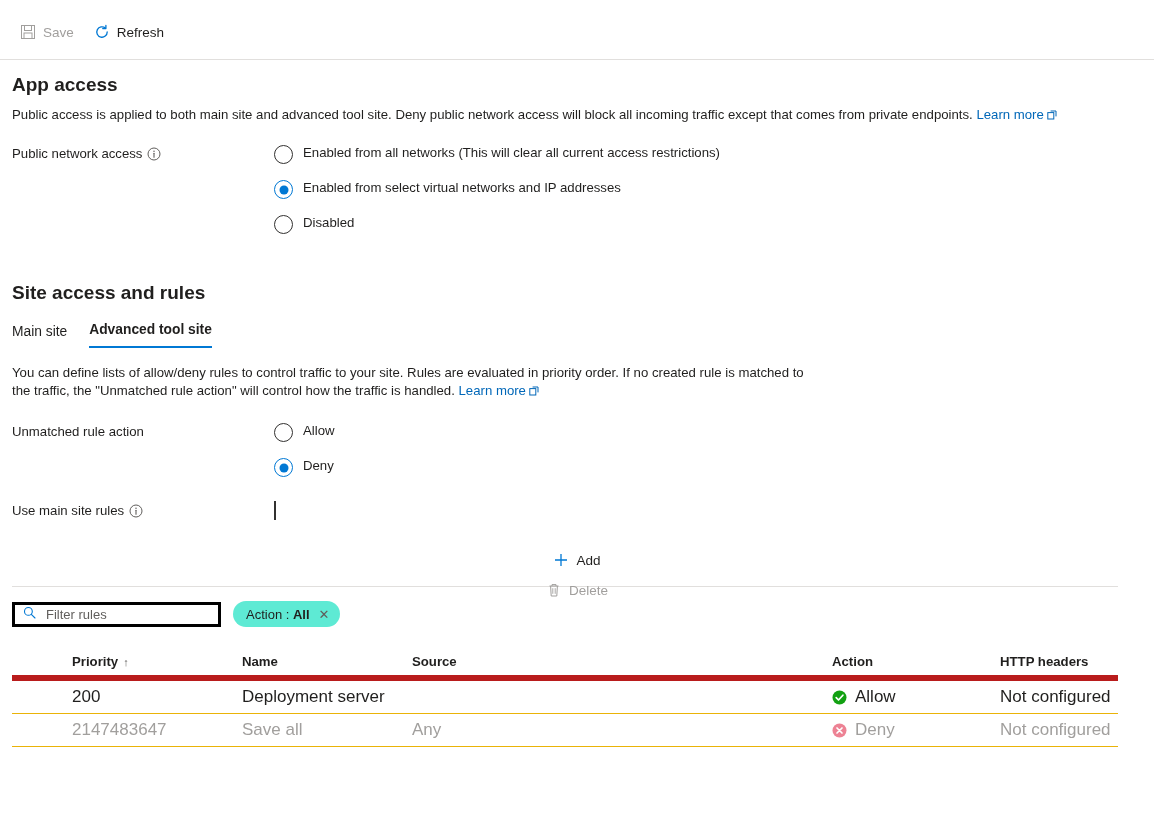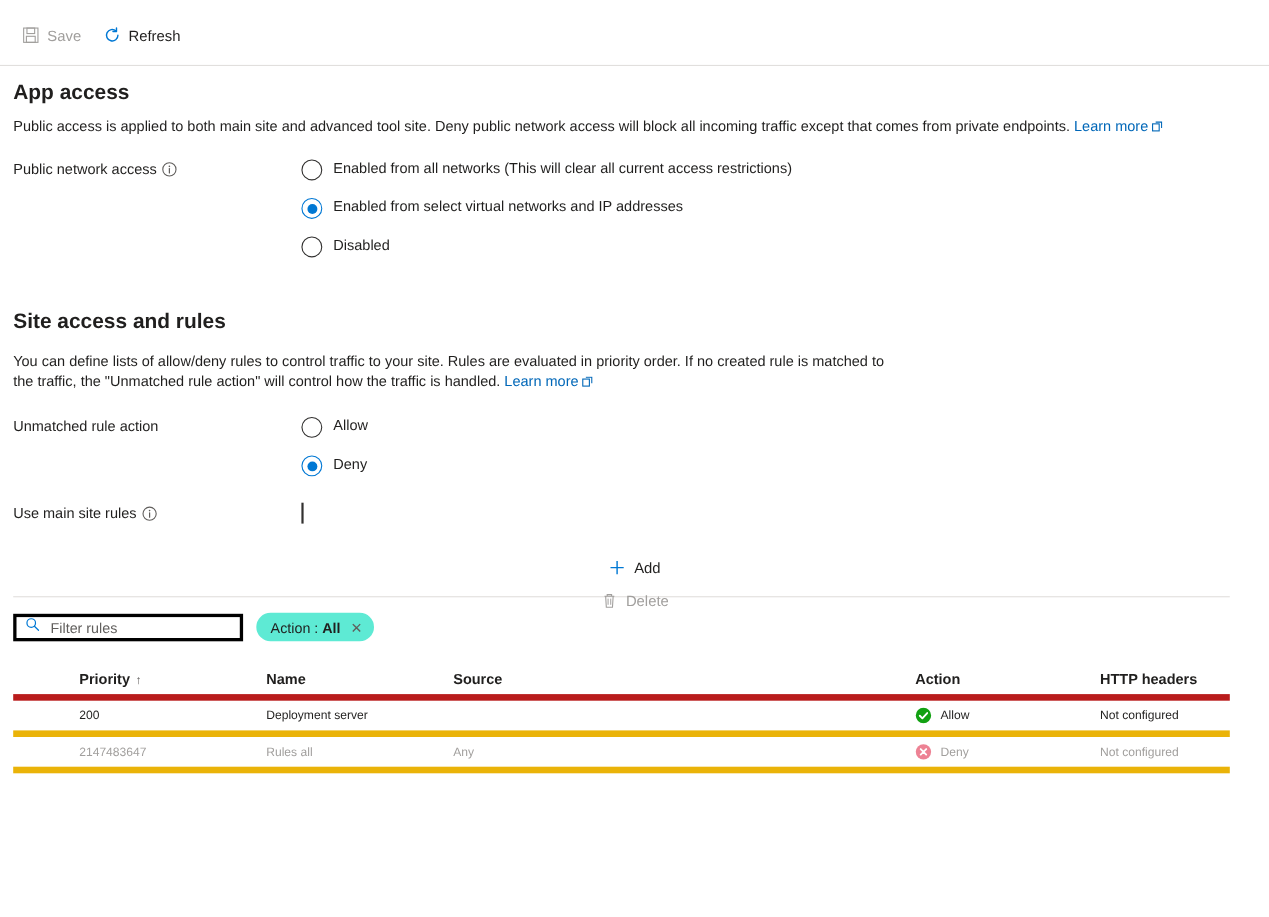--- a/index.html
+++ b/index.html
@@ -120,22 +120,22 @@
   }
 
   
   .rules-table { margin-top: 20px; width: 1106px; }
   .rt-row { display: flex; align-items: center; }
   .rt-head {
     height: 34px; font-size: 13.2px; font-weight: 700; color: #201f1e;
     border-bottom: 6px solid #b91c1c;
   }
   .rt-body-row {
-    height: 33px; font-size: 11px; color: #201f1e;
-    border-bottom: 6px solid #eab308;
+    height: 33px; font-size: 17px; color: #201f1e;
+    border-bottom: 1px solid #eab308;
   }
   .rt-body-row.muted { color: #a19f9d; }
   .c-check { width: 60px; flex: 0 0 60px; }
   .c-priority { width: 170px; flex: 0 0 170px; }
   .c-name { width: 170px; flex: 0 0 170px; }
   .c-source { width: 420px; flex: 0 0 420px; }
   .c-action { width: 168px; flex: 0 0 168px; display: flex; align-items: center; gap: 8px; }
   .c-headers { flex: 1; }
   .sort-arrow { font-size: 11px; color: #605e5c; margin-left: 5px; font-weight: 400; }
   .status-icon { display: inline-flex; flex: 0 0 auto; }
@@ -202,20 +202,28 @@
         </div>
         <div class="radio-item">
           <span class="radio"></span>
           <span class="radio-label">Disabled</span>
         </div>
       </div>
     </div>
 
     <div class="section-title" style="margin-top:48px">Site access and rules</div>
 
+    <div style="display:flex; align-items:flex-end; gap:22px; margin-top:18px;">
+      <div style="font-size:13.8px; color:#201f1e; padding-bottom:9px; cursor:pointer;">
+        <span>Main site</span>
+      </div>
+      <div style="font-size:13.8px; font-weight:600; color:#201f1e; padding-bottom:9px; border-bottom:2.5px solid #0078d4; cursor:pointer;">
+        <span>Advanced tool site</span>
+      </div>
+    </div>
 
     <div class="desc" style="margin-top:16px; max-width:800px;">
       <span>You can define lists of allow/deny rules to control traffic to your site. Rules are evaluated in priority order. If no created rule is matched to the traffic, the "Unmatched rule action" will control how the traffic is handled.</span>
       <a class="link"><span>Learn more</span></a><span class="ext-icon"><svg width="10" height="10" viewBox="0 0 10 10">
             <path d="M3.6 1 H9 V6.4" fill="none" stroke="#0067b8" stroke-width="1"></path>
             <rect x="0.8" y="2.6" width="6" height="6.4" fill="none" stroke="#0067b8" stroke-width="1"></rect>
           </svg></span>
     </div>
 
     <div class="field-row" style="margin-top:22px">
@@ -315,21 +323,21 @@
             </svg>
           </span>
           <span>Allow</span>
         </div>
         <div class="c-headers">Not configured</div>
       </div>
 
       <div class="rt-row rt-body-row muted">
         <div class="c-check"></div>
         <div class="c-priority">2147483647</div>
-        <div class="c-name">Rules all</div>
+        <div class="c-name">Save all</div>
         <div class="c-source">Any</div>
         <div class="c-action">
           <span class="status-icon">
             <svg width="15" height="15" viewBox="0 0 15 15">
               <circle cx="7.5" cy="7.5" r="7" fill="#ed8294"></circle>
               <path d="M5 5 L10 10 M10 5 L5 10" stroke="#ffffff" stroke-width="1.7" stroke-linecap="round"></path>
             </svg>
           </span>
           <span>Deny</span>
         </div>

